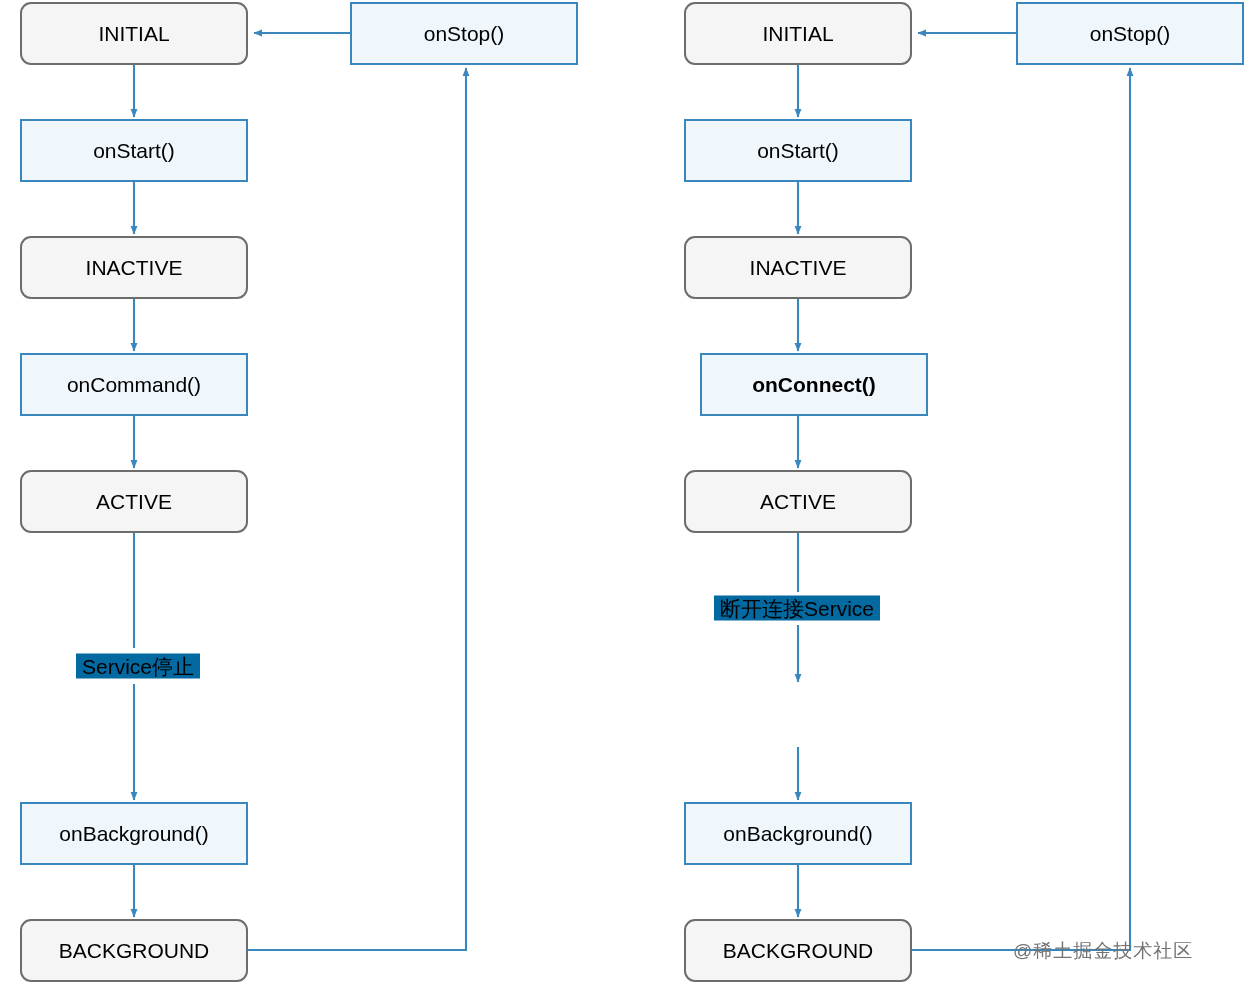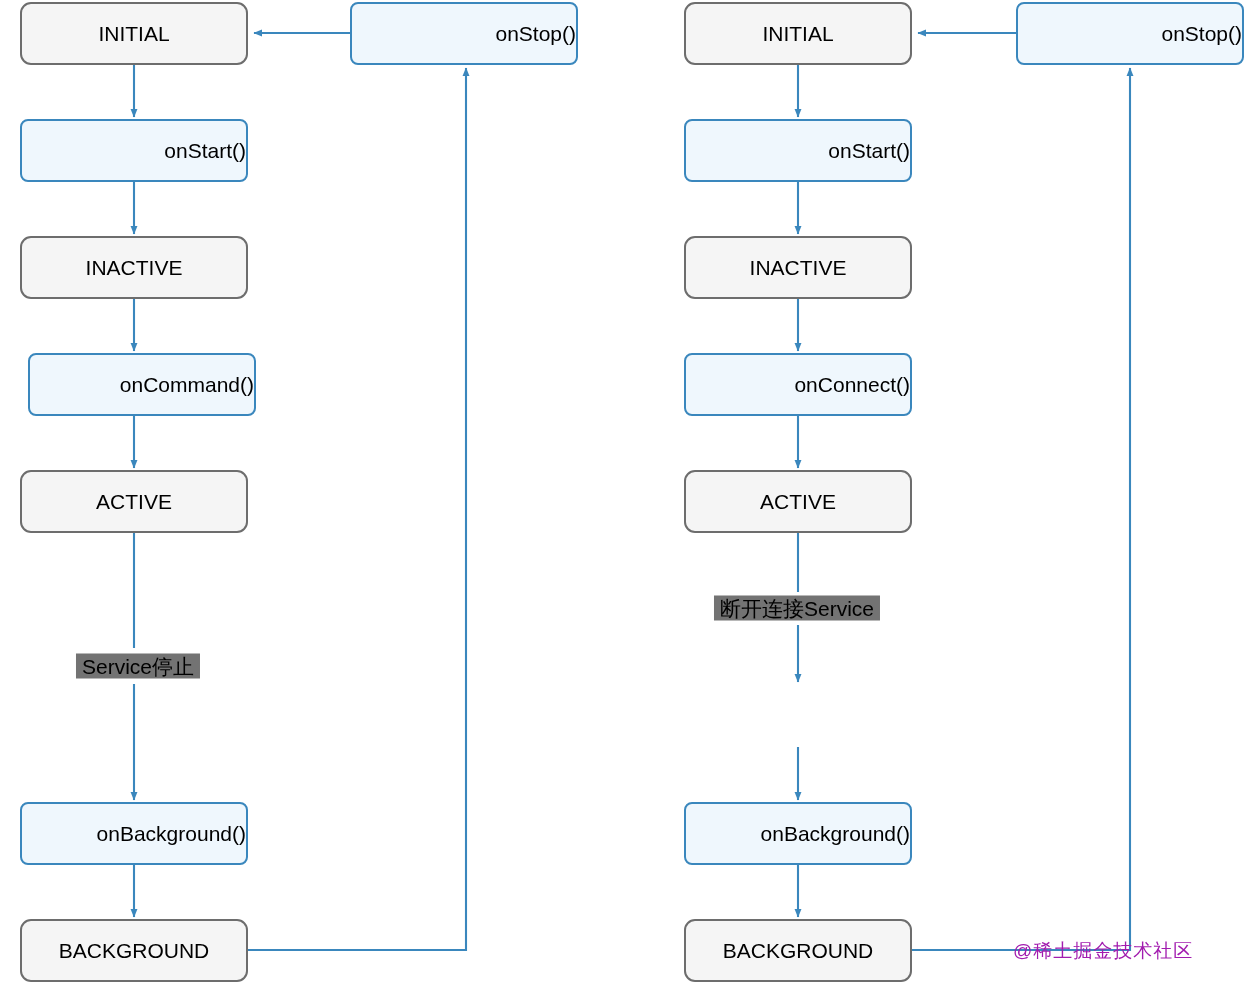--- a/index.html
+++ b/index.html
@@ -40,37 +40,36 @@
     white-space: nowrap;
   }
   .node.state {
     background: #f5f5f5;
     border: 2px solid #6d6d6d;
     border-radius: 11px;
   }
   .node.method {
     background: #eff7fd;
     border: 2px solid #3a87bd;
-    border-radius: 8px;
-    justify-content: flex-end;
+    border-radius: 0;
   }
   .edge-label {
     position: absolute;
     font-size: 21px;
     color: #000000;
     white-space: nowrap;
     transform: translate(-50%, -50%);
-    background: #737373;
+    background: #0369a1;
     padding: 2px 6px;
     line-height: 1;
   }
   .watermark {
     position: absolute;
     font-size: 19px;
-    color: #a21caf;
+    color: #737373;
     white-space: nowrap;
     transform: translate(0, -50%);
     letter-spacing: 1px;
   }
 </style>
 </head>
 <body>
 
 <div id="canvas">
 
@@ -111,21 +110,21 @@
 
   <div class="node state" style="left:20px;top:2px;width:228px;height:63px;">
       <span>INITIAL</span>
     </div>
   <div class="node method" style="left:20px;top:119px;width:228px;height:63px;">
       <span>onStart()</span>
     </div>
   <div class="node state" style="left:20px;top:236px;width:228px;height:63px;">
       <span>INACTIVE</span>
     </div>
-  <div class="node method" style="left:28px;top:353px;width:228px;height:63px;">
+  <div class="node method" style="left:20px;top:353px;width:228px;height:63px;">
       <span>onCommand()</span>
     </div>
   <div class="node state" style="left:20px;top:470px;width:228px;height:63px;">
       <span>ACTIVE</span>
     </div>
   <div class="node method" style="left:20px;top:802px;width:228px;height:63px;">
       <span>onBackground()</span>
     </div>
   <div class="node state" style="left:20px;top:919px;width:228px;height:63px;">
       <span>BACKGROUND</span>
@@ -138,21 +137,21 @@
 
   <div class="node state" style="left:684px;top:2px;width:228px;height:63px;">
       <span>INITIAL</span>
     </div>
   <div class="node method" style="left:684px;top:119px;width:228px;height:63px;">
       <span>onStart()</span>
     </div>
   <div class="node state" style="left:684px;top:236px;width:228px;height:63px;">
       <span>INACTIVE</span>
     </div>
-  <div class="node method" style="left:684px;top:353px;width:228px;height:63px;">
+  <div class="node method" style="left:700px;top:353px;width:228px;height:63px;font-weight:bold;">
       <span>onConnect()</span>
     </div>
   <div class="node state" style="left:684px;top:470px;width:228px;height:63px;">
       <span>ACTIVE</span>
     </div>
   <div class="node method" style="left:684px;top:802px;width:228px;height:63px;">
       <span>onBackground()</span>
     </div>
   <div class="node state" style="left:684px;top:919px;width:228px;height:63px;">
       <span>BACKGROUND</span>

